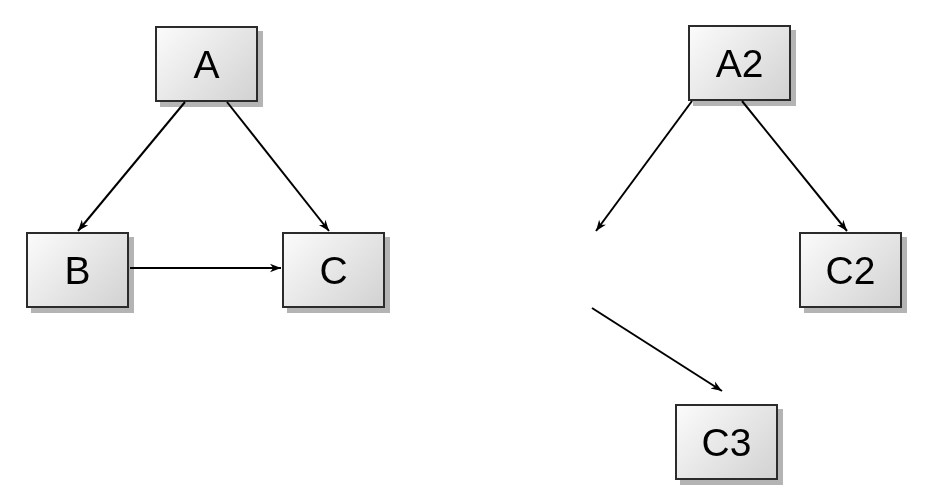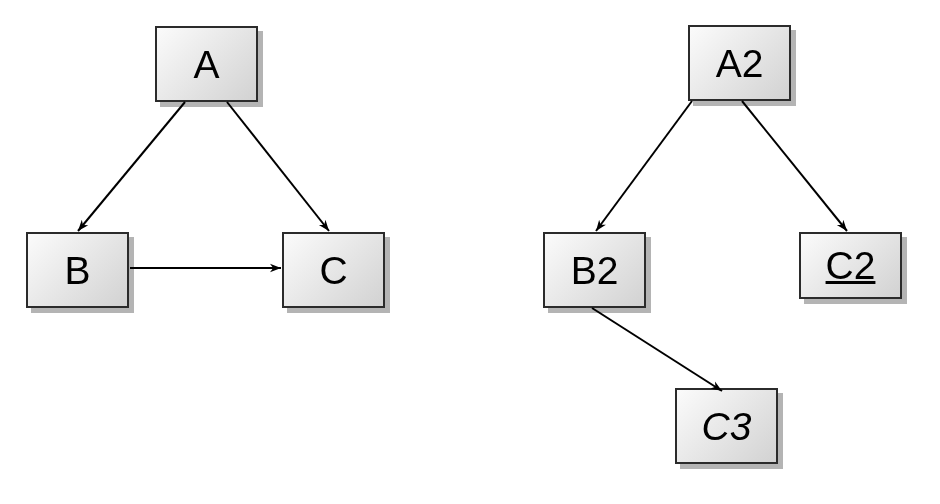--- a/index.html
+++ b/index.html
@@ -52,27 +52,24 @@
       </div>
       <div class="node" style="left: 26px; top: 232px; width: 103px; height: 76px;">
         <span class="node-label">B</span>
       </div>
       <div class="node" style="left: 282px; top: 232px; width: 103px; height: 76px;">
         <span class="node-label">C</span>
       </div>
       <div class="node" style="left: 688px; top: 25px; width: 103px; height: 76px;">
         <span class="node-label">A2</span>
       </div>
-      <div class="node" style="left: 543px; top: 232px; width: 103px; height: 76px;">
-        <span class="node-label">B2</span>
-      </div>
-      <div class="node" style="left: 799px; top: 232px; width: 103px; height: 67px; text-decoration: underline;">
+      <div class="node" style="left: 799px; top: 232px; width: 103px; height: 76px;">
         <span class="node-label">C2</span>
       </div>
-      <div class="node" style="left: 675px; top: 388px; width: 103px; height: 76px; font-style: italic;">
+      <div class="node" style="left: 675px; top: 404px; width: 103px; height: 76px;">
         <span class="node-label">C3</span>
       </div>
     </div>
   <svg id="edge-layer" width="940" height="504" xmlns="http://www.w3.org/2000/svg">
     <defs>
       <marker id="arrowhead" markerUnits="userSpaceOnUse" markerWidth="13" markerHeight="11" refX="11" refY="5" orient="auto">
         <path id="arrowhead-path" d="M0,0.8 L11,5 L0,9.2 L3.2,5 Z" fill="#000000"></path>
       </marker>
     </defs>
   <line x1="185" y1="102" x2="78" y2="231" stroke="#000000" stroke-width="2" marker-end="url(#arrowhead)"></line>

